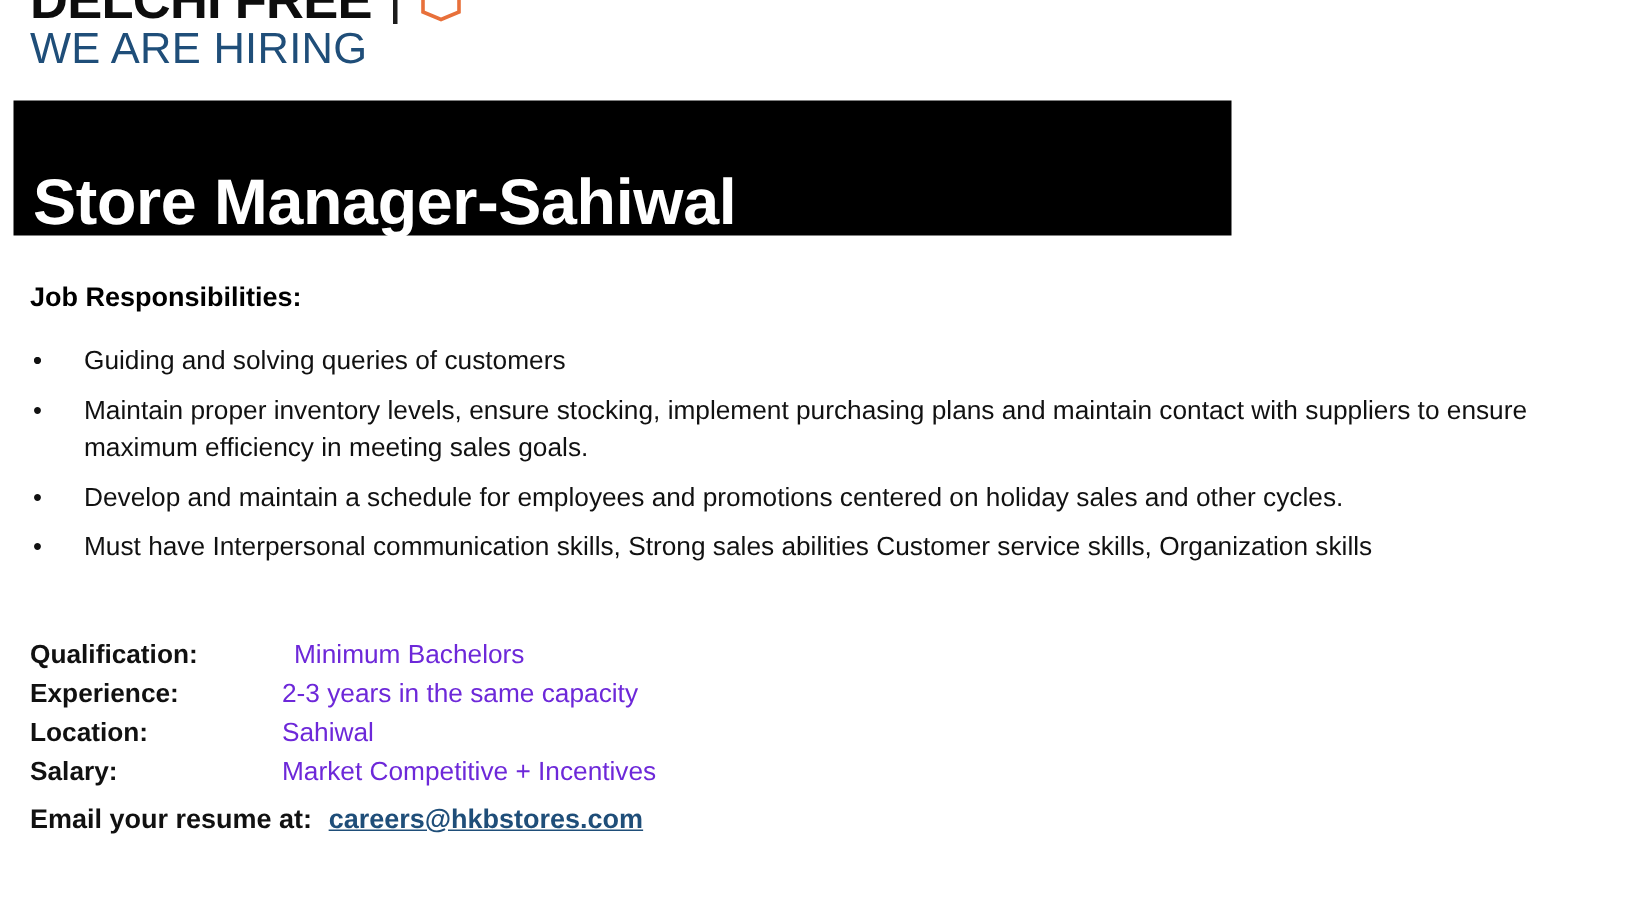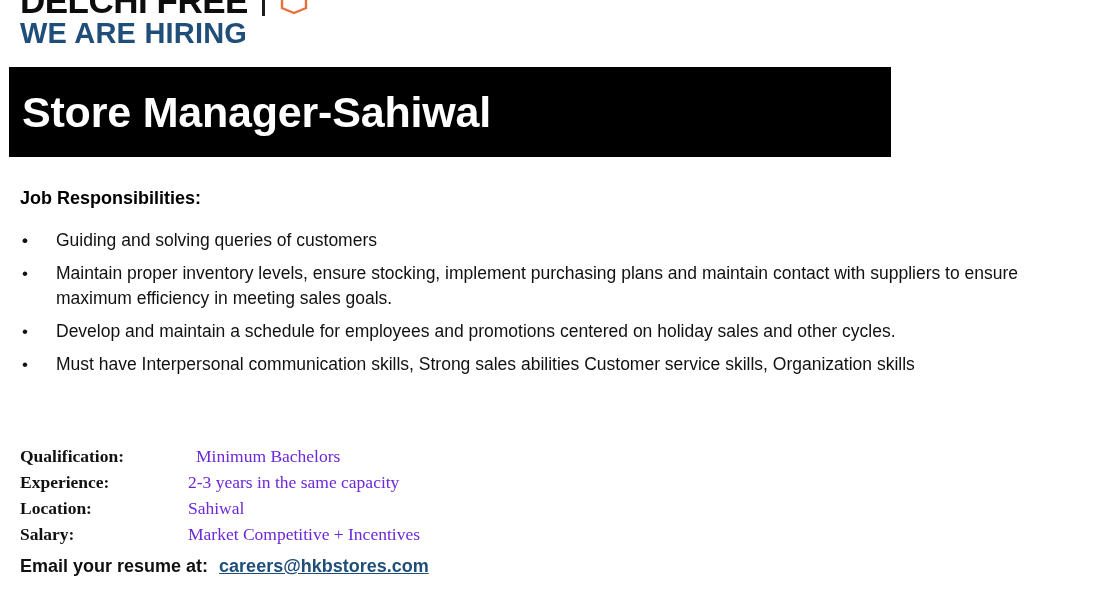--- a/index.html
+++ b/index.html
@@ -46,37 +46,37 @@
     position: relative;
   }
   .logo-mark svg { display: block; }
 
   
   .hiring {
     position: absolute;
     left: 20px;
     top: 16px;
     font-size: 29px;
-    font-weight: 700;
+    font-weight: 400;
     color: #1f4e79;
     letter-spacing: 0.2px;
     line-height: 34px;
     white-space: nowrap;
   }
 
   
   .title-bar {
     position: absolute;
     left: 9px;
     top: 67px;
-    width: 882px;
+    width: 812px;
     height: 90px;
     background: #000000;
     display: flex;
-    align-items: center;
+    align-items: flex-end;
   }
   .title-text {
     color: #ffffff;
     font-size: 43px;
     font-weight: 700;
     margin-left: 13px;
     letter-spacing: -0.2px;
     line-height: 1;
     white-space: nowrap;
   }
@@ -113,22 +113,21 @@
     position: absolute;
     left: 2px;
     top: 0;
     font-size: 17px;
     line-height: 25px;
     color: #111111;
   }
 
   
   .details {
-    margin-top: 66px;
-    font-family: Liberation Serif, serif;
+    margin-top: 46px;
   }
   .detail-row {
     display: flex;
     align-items: baseline;
     line-height: 26px;
     font-size: 17.5px;
   }
   .detail-key {
     width: 168px;
     flex: 0 0 168px;

